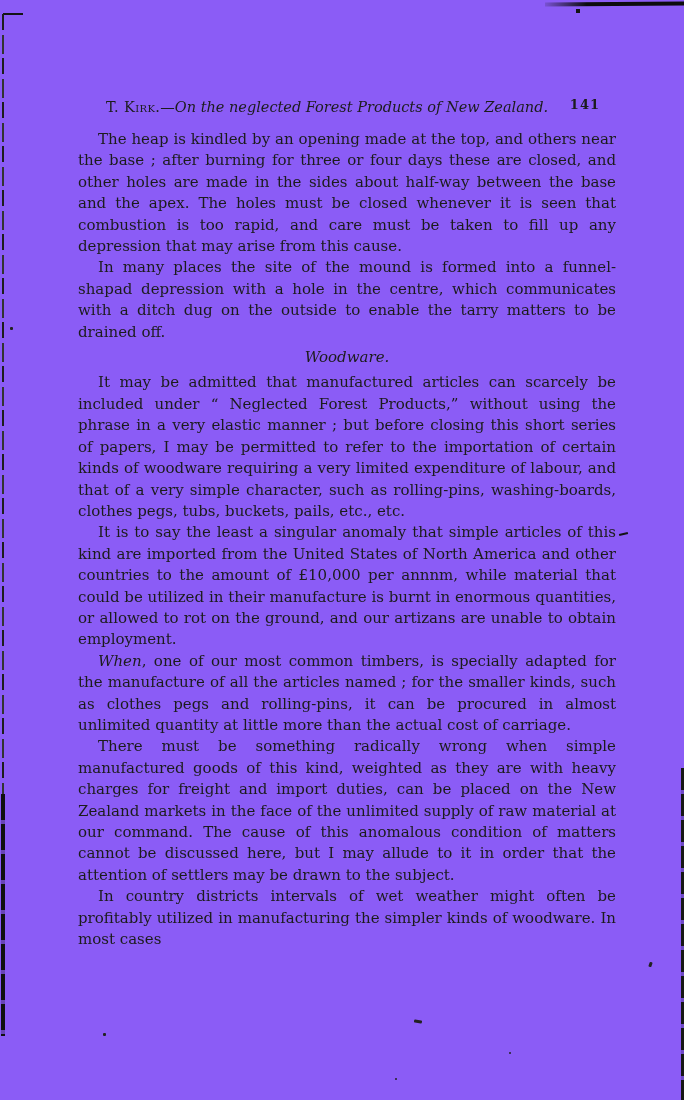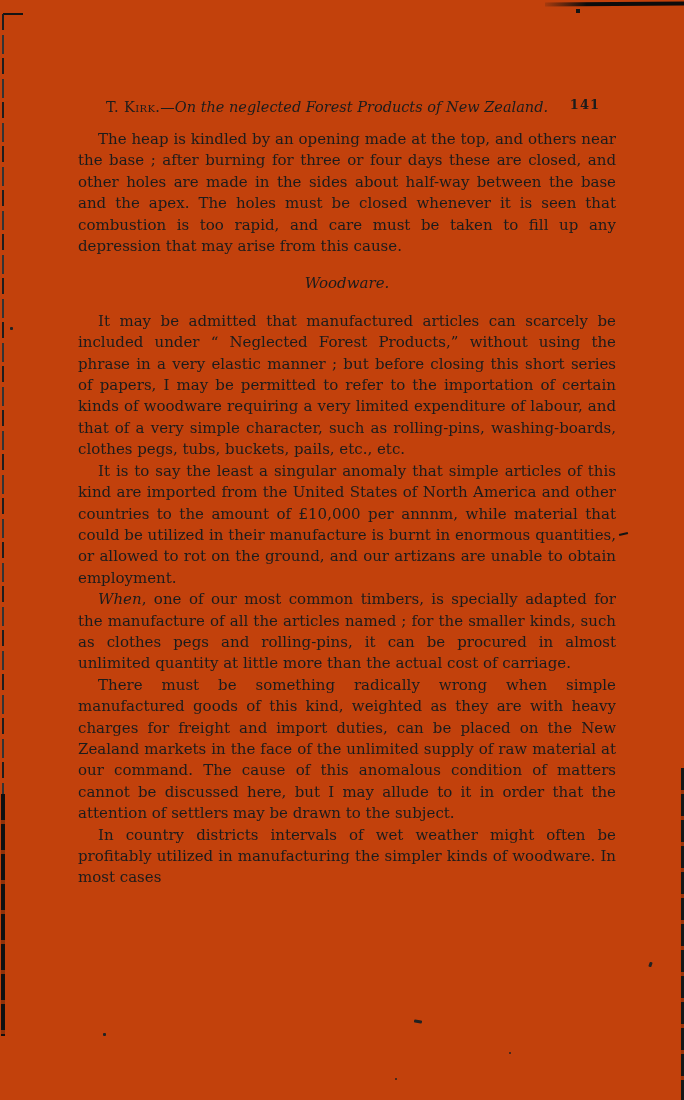--- a/index.html
+++ b/index.html
@@ -1,21 +1,21 @@
 <!DOCTYPE html>
 <html><head>
 <meta charset="utf-8">
 <style>
   html, body { margin: 0; padding: 0; background: #e8e8e8; }
   .page {
     position: relative;
     width: 684px;
     height: 1100px;
     margin: 0 auto;
-    background: #c2410c;
+    background: #8b5cf6;
     overflow: hidden;
     font-family: "DejaVu Serif", "Liberation Serif", serif;
     color: #1c1c1c;
   }
 
   
   .running-header {
     position: absolute;
     top: 99px;
     left: 78px;
@@ -43,21 +43,21 @@
     position: absolute;
     top: 129px;
     left: 78px;
     width: 538px;
     font-size: 15px;
     line-height: 21.4px;
     text-align: justify;
   }
   .body-text p { margin: 0; text-indent: 20px; }
   .section-heading {
-    margin: 16px;
+    margin: 4px;
     font-size: 15px;
     font-weight: normal;
     font-style: italic;
     text-align: center;
     text-indent: 0;
     line-height: 21.4px;
   }
   .lead { font-style: italic; }
 
   
@@ -99,20 +99,21 @@
 
 <div class="page">
 
   <div class="running-header">
     <span class="author">T. Kirk.</span><span class="title-italic">—On the neglected Forest Products of New Zealand.</span>
     <span class="page-number">141</span>
   </div>
 
   <div class="body-text">
     <p>The heap is kindled by an opening made at the top, and others near the base ; after burning for three or four days these are closed, and other holes are made in the sides about half-way between the base and the apex. The holes must be closed whenever it is seen that combustion is too rapid, and care must be taken to fill up any depression that may arise from this cause.</p>
+    <p>In many places the site of the mound is formed into a funnel-shapad depression with a hole in the centre, which communicates with a ditch dug on the outside to enable the tarry matters to be drained off.</p>
     <h3 class="section-heading">Woodware.</h3>
     <p>It may be admitted that manufactured articles can scarcely be included under “ Neglected Forest Products,” without using the phrase in a very elastic manner ; but before closing this short series of papers, I may be permitted to refer to the importation of certain kinds of woodware requiring a very limited expenditure of labour, and that of a very simple character, such as rolling-pins, washing-boards, clothes pegs, tubs, buckets, pails, etc., etc.</p>
     <p>It is to say the least a singular anomaly that simple articles of this kind are imported from the United States of North America and other countries to the amount of £10,000 per annnm, while material that could be utilized in their manufacture is burnt in enormous quantities, or allowed to rot on the ground, and our artizans are unable to obtain employment.</p>
     <p><span class="lead">When</span><span>, one of our most common timbers, is specially adapted for the manufacture of all the articles named ; for the smaller kinds, such as clothes pegs and rolling-pins, it can be procured in almost unlimited quantity at little more than the actual cost of carriage.</span></p>
     <p>There must be something radically wrong when simple manufactured goods of this kind, weighted as they are with heavy charges for freight and import duties, can be placed on the New Zealand markets in the face of the unlimited supply of raw material at our command. The cause of this anomalous condition of matters cannot be discussed here, but I may allude to it in order that the attention of settlers may be drawn to the subject.</p>
     <p>In country districts intervals of wet weather might often be profitably utilized in manufacturing the simpler kinds of woodware. In most cases</p>
   </div>
 
   <div class="artifact a-top-right-line"></div>
   <div class="artifact a-top-right-tick"></div>

